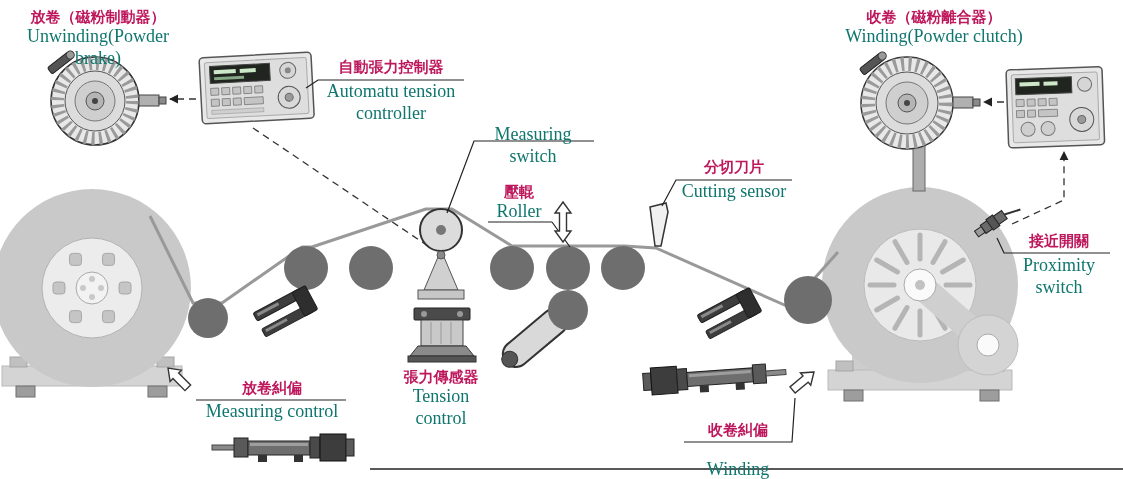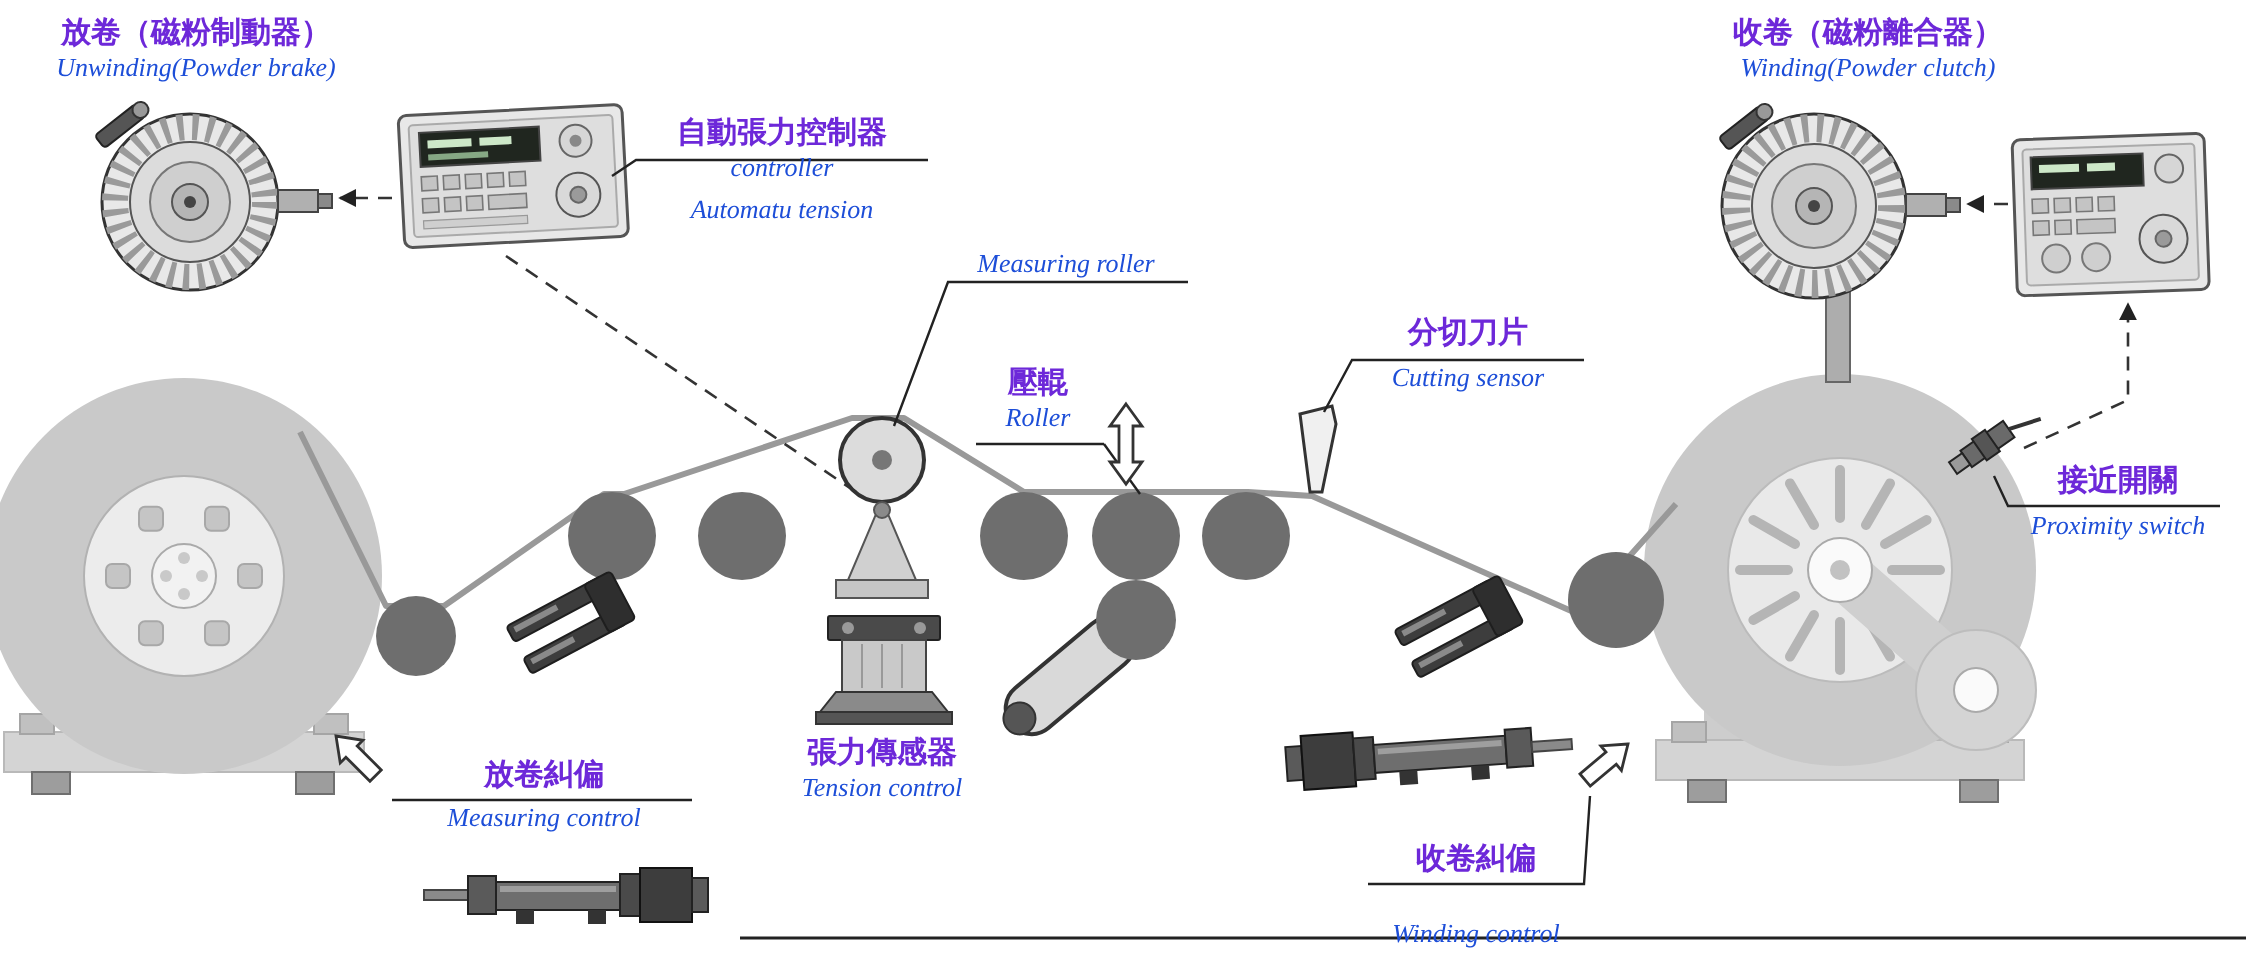--- a/index.html
+++ b/index.html
@@ -1,21 +1,21 @@
 <!DOCTYPE html>
 <html><head>
 <meta charset="utf-8">
 <style>
   html,body{margin:0;padding:0;background:#fff;}
   .stage{position:relative;width:1123px;height:479px;background:#ffffff;overflow:hidden;
          font-family:"Liberation Sans","DejaVu Sans",sans-serif;color:#111;}
   .stage svg{position:absolute;left:0;top:0;}
   .label{position:absolute;text-align:center;line-height:1.2;}
-  .zh{font-family:"Liberation Sans","DejaVu Sans",sans-serif;font-weight:700;font-size:15px;color:#6d28d9;}
-  .en{font-family:"Liberation Serif","DejaVu Serif",serif;font-size:13px;color:#1d4ed8;font-style:italic;}
+  .zh{font-family:"Liberation Sans","DejaVu Sans",sans-serif;font-weight:700;font-size:15px;color:#be185d;}
+  .en{font-family:"Liberation Serif","DejaVu Serif",serif;font-size:18px;color:#0f766e;}
 </style>
 </head>
 <body>
 
 <div class="stage">
 
 <svg width="1123" height="479" viewBox="0 0 1123 479">
   <defs>
     <marker id="arr" viewBox="0 0 10 10" refX="9" refY="5" markerWidth="7" markerHeight="7" orient="auto">
       <path d="M0,0 L10,5 L0,10 z" fill="#222"></path>
@@ -272,26 +272,26 @@
   <line x1="370" y1="469" x2="1123" y2="469" stroke="#222" stroke-width="1.5"></line>
 </svg>
 
 <div class="label" style="left:2px;top:8px;width:192px">
   <div class="zh">放卷（磁粉制動器）</div>
   <div class="en">Unwinding(Powder brake)</div>
 </div>
 
 <div class="label" style="left:316px;top:58px;width:150px">
   <div class="zh">自動張力控制器</div>
+  <div class="en" style="margin-top:5px">Automatu tension</div>
   <div class="en">controller</div>
-  <div class="en" style="margin-top:5px">Automatu tension</div>
 </div>
 
 <div class="label" style="left:472px;top:119px;width:122px">
-  <div class="en" style="margin-top:5px">Measuring roller</div>
+  <div class="en" style="margin-top:5px">Measuring switch</div>
 </div>
 
 <div class="label" style="left:490px;top:183px;width:58px">
   <div class="zh">壓輥</div>
   <div class="en">Roller</div>
 </div>
 
 <div class="label" style="left:676px;top:158px;width:116px">
   <div class="zh">分切刀片</div>
   <div class="en" style="margin-top:5px">Cutting sensor</div>

